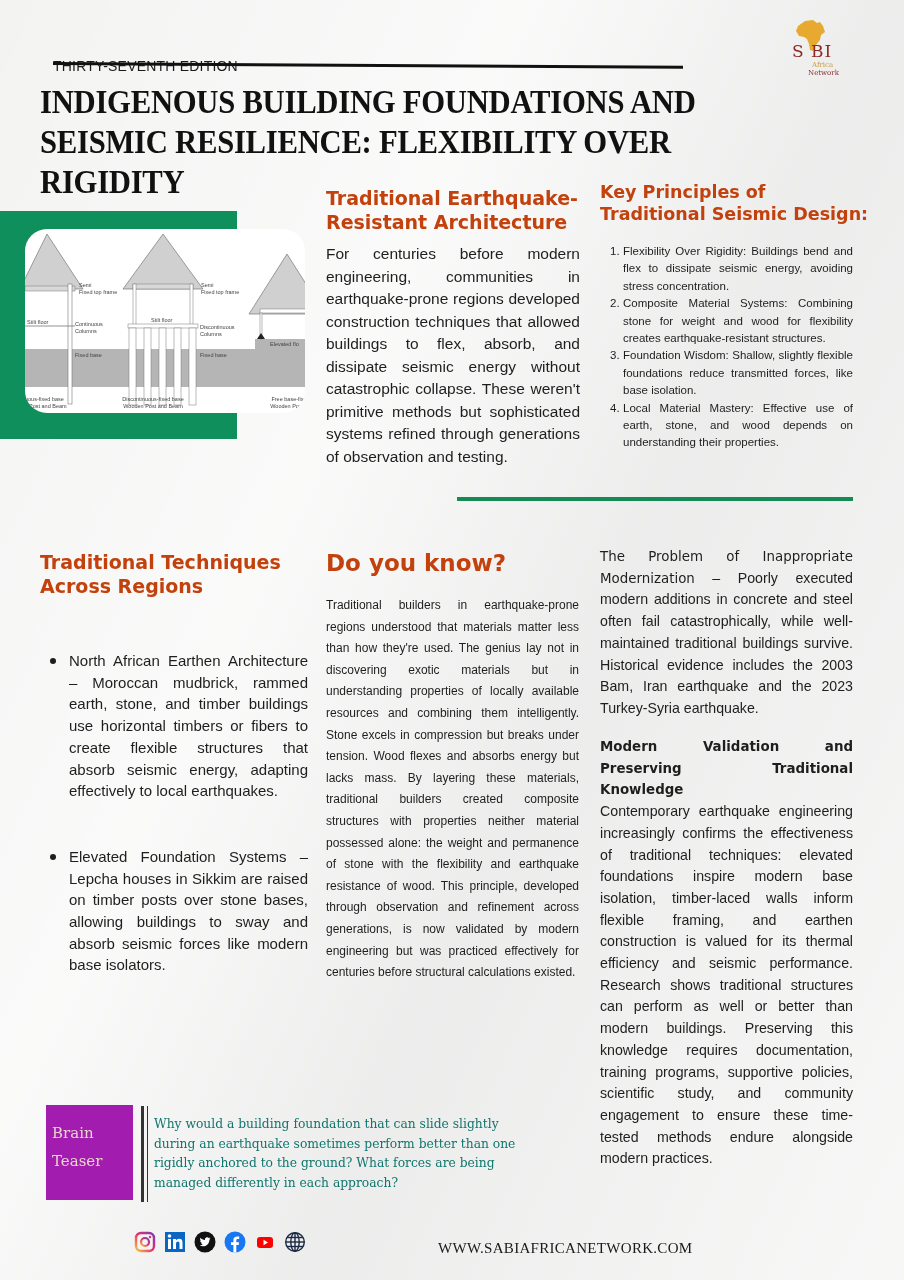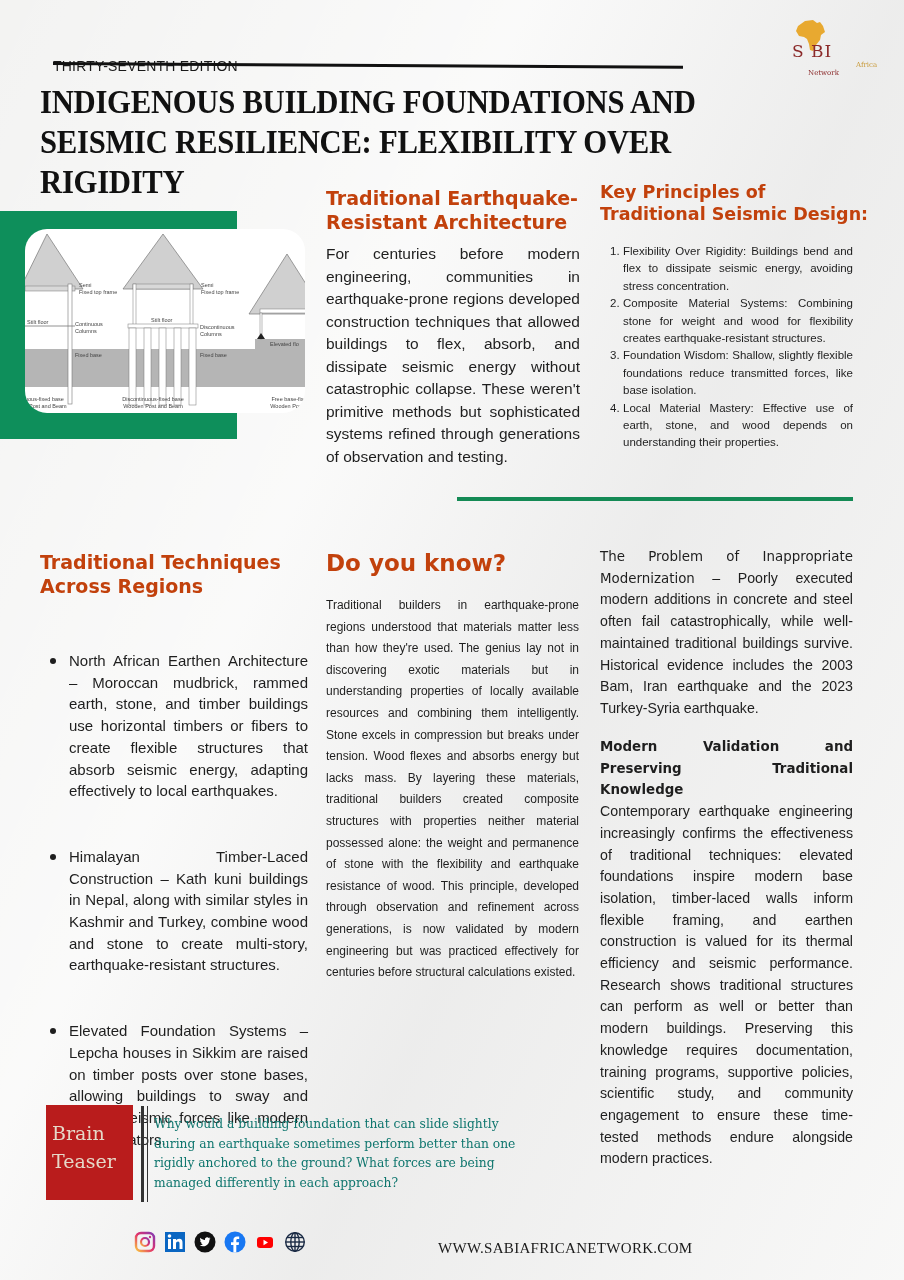--- a/index.html
+++ b/index.html
@@ -30,21 +30,21 @@
     background: #111; transform: rotate(0.35deg); transform-origin: left center;
   }
   .logo { left: 790px; top: 20px; width: 60px; height: 58px; text-align: right; }
   .logo .map { position: absolute; left: 6px; top: 0; width: 30px; height: 32px; }
   .logo .word {
     position: absolute; left: 2px; top: 21px;
     font-family: "DejaVu Serif", serif; font-size: 17px; color: #8b2a2a; letter-spacing: 1px;
   }
   .logo .sub1 {
     position: absolute; left: 22px; top: 41px;
-    font-family: "DejaVu Serif", serif; font-size: 7px; color: #c89a3a; margin-left: 44px;
+    font-family: "DejaVu Serif", serif; font-size: 7px; color: #c89a3a;
   }
   .logo .sub2 {
     position: absolute; left: 18px; top: 49px;
     font-family: "DejaVu Serif", serif; font-size: 7px; color: #8b2a2a;
   }
   .main-title {
     left: 40px; top: 82px; width: 840px;
     font-family: "Liberation Serif", serif; font-weight: bold;
     font-size: 33px; line-height: 40px; letter-spacing: -0.3px;
     transform: scaleX(0.93); transform-origin: left top;
@@ -95,22 +95,22 @@
   .p-dyk { left: 326px; top: 595px; width: 253px; font-size: 12px; line-height: 21.6px; }
 
   .p-right { left: 600px; top: 546px; width: 253px; font-size: 14.2px; line-height: 21.7px; }
   .p-right b { font-family: "DejaVu Sans", sans-serif; font-weight: normal; font-size: 13.4px; }
   .p-right2 { left: 600px; top: 736px; width: 253px; font-size: 14.2px; line-height: 21.7px; }
   .p-right2 .sub-h { font-family: "DejaVu Sans", sans-serif; font-weight: bold; font-size: 13.4px; display: block; text-align: justify; }
 
   
   .teaser-box {
     left: 46px; top: 1105px; width: 87px; height: 95px;
-    background: #b91c1c; padding: 14px 0 0 6px;
-    font-family: "DejaVu Serif", serif; color: #e6d8c8; font-size: 19px; line-height: 28px;
+    background: #a21caf; padding: 14px 0 0 6px;
+    font-family: "DejaVu Serif", serif; color: #e6d8c8; font-size: 15px; line-height: 28px;
   }
   .teaser-bar1 { left: 141px; top: 1106px; width: 3px; height: 96px; background: #333; }
   .teaser-bar2 { left: 147px; top: 1106px; width: 1px; height: 96px; background: #333; }
   .teaser-q {
     left: 154px; top: 1115px; width: 380px;
     font-family: "DejaVu Serif", serif; font-size: 12.3px; line-height: 19.5px; color: #0f766e;
   }
 
   
   .socials { left: 134px; top: 1233px; height: 22px; display: flex; gap: 8px; align-items: center; }
@@ -198,21 +198,20 @@
   <li><span class="num">2.</span><span>Composite Material Systems: Combining stone for weight and wood for flexibility creates earthquake-resistant structures.</span></li>
   <li><span class="num">3.</span><span>Foundation Wisdom: Shallow, slightly flexible foundations reduce transmitted forces, like base isolation.</span></li>
   <li><span class="num">4.</span><span>Local Material Mastery: Effective use of earth, stone, and wood depends on understanding their properties.</span></li>
 </ol>
 
 <div class="abs green-rule"></div>
 
 <h2 class="abs h-sec h3">Traditional Techniques Across Regions</h2>
 <ul class="abs techniques">
   <li><span class="dot"></span><span>North African Earthen Architecture – Moroccan mudbrick, rammed earth, stone, and timber buildings use horizontal timbers or fibers to create flexible structures that absorb seismic energy, adapting effectively to local earthquakes.</span></li>
-  <li><span class="dot"></span><span>Himalayan Timber-Laced Construction – Kath kuni buildings in Nepal, along with similar styles in Kashmir and Turkey, combine wood and stone to create multi-story, earthquake-resistant structures.</span></li>
   <li><span class="dot"></span><span>Elevated Foundation Systems – Lepcha houses in Sikkim are raised on timber posts over stone bases, allowing buildings to sway and absorb seismic forces like modern base isolators.</span></li>
 </ul>
 
 <h2 class="abs h-sec h4">Do you know?</h2>
 <p class="abs body-text p-dyk">Traditional builders in earthquake-prone regions understood that materials matter less than how they're used. The genius lay not in discovering exotic materials but in understanding properties of locally available resources and combining them intelligently. Stone excels in compression but breaks under tension. Wood flexes and absorbs energy but lacks mass. By layering these materials, traditional builders created composite structures with properties neither material possessed alone: the weight and permanence of stone with the flexibility and earthquake resistance of wood. This principle, developed through observation and refinement across generations, is now validated by modern engineering but was practiced effectively for centuries before structural calculations existed.</p>
 
 <p class="abs body-text p-right"><b>The Problem of Inappropriate Modernization</b><span> – Poorly executed modern additions in concrete and steel often fail catastrophically, while well-maintained traditional buildings survive. Historical evidence includes the 2003 Bam, Iran earthquake and the 2023 Turkey-Syria earthquake.</span></p>
 <p class="abs body-text p-right2"><span class="sub-h">Modern Validation and Preserving Traditional Knowledge</span><span>Contemporary earthquake engineering increasingly confirms the effectiveness of traditional techniques: elevated foundations inspire modern base isolation, timber-laced walls inform flexible framing, and earthen construction is valued for its thermal efficiency and seismic performance. Research shows traditional structures can perform as well or better than modern buildings. Preserving this knowledge requires documentation, training programs, supportive policies, scientific study, and community engagement to ensure these time-tested methods endure alongside modern practices.</span></p>
 
 <div class="abs teaser-box">

